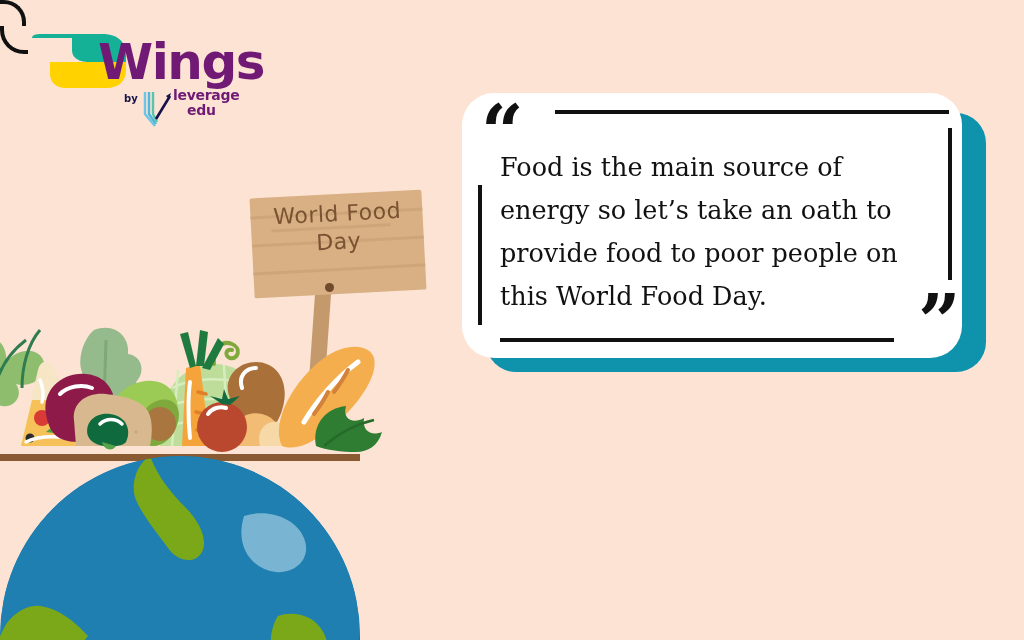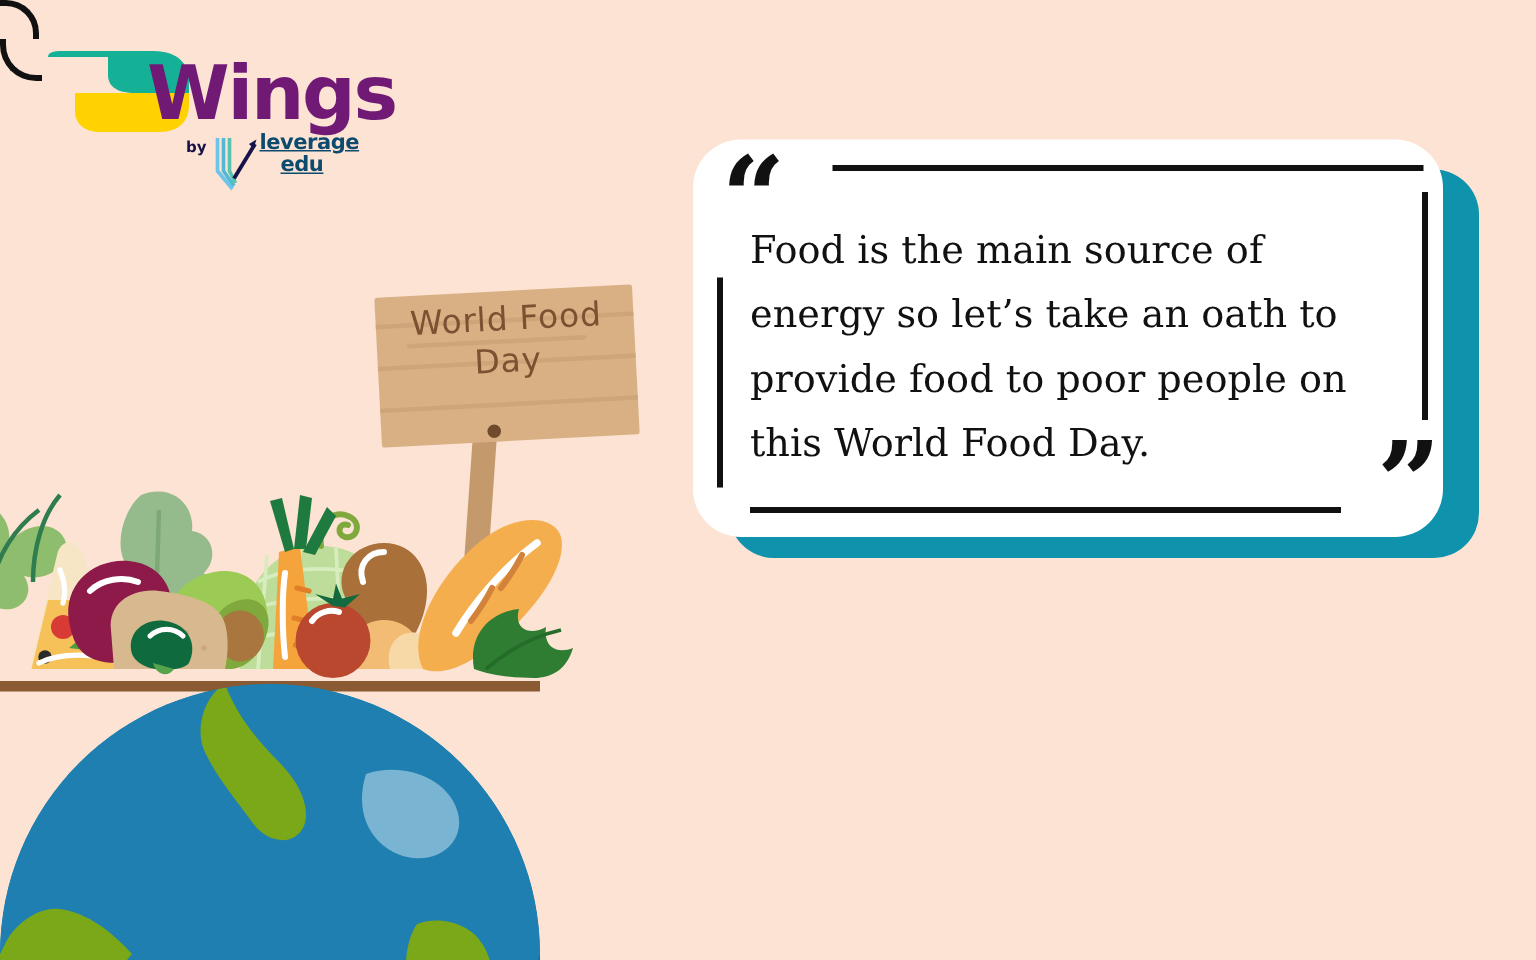--- a/index.html
+++ b/index.html
@@ -70,23 +70,22 @@
     height: 40px;
   }
   #logo-sub-text {
     position: absolute;
     left: 31px;
     top: 4px;
     font-family: "DejaVu Sans", sans-serif;
     font-weight: 700;
     font-size: 14px;
     line-height: 15px;
-    color: #0c4a6e;
+    color: #701a75;
     letter-spacing: -0.3px;
-    text-decoration: underline;
   }
   #logo-sub-text .l2 { padding-left: 14px; display: block; }
 
   
   #quote-shadow {
     position: absolute;
     left: 486px;
     top: 113px;
     width: 500px;
     height: 259px;

